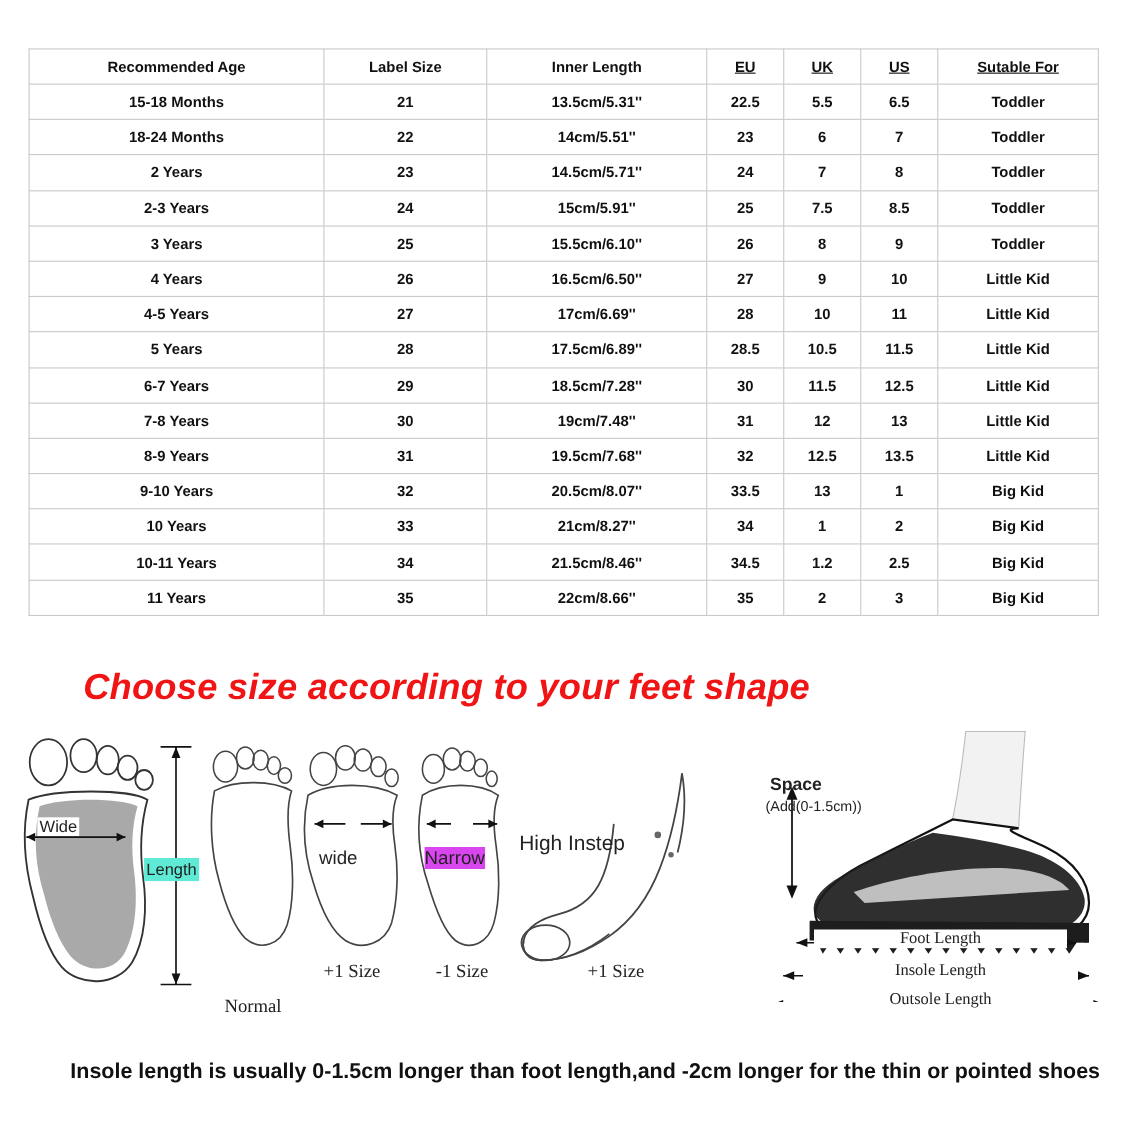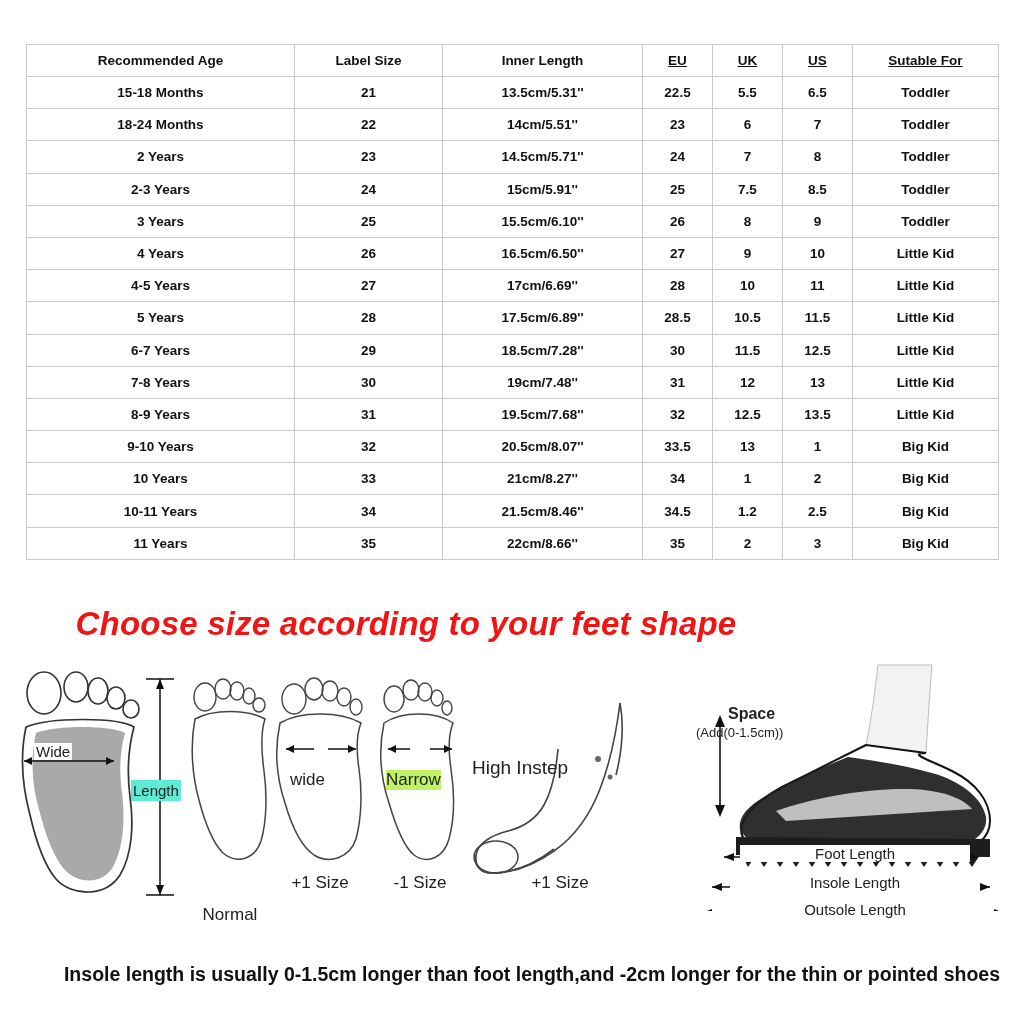--- a/index.html
+++ b/index.html
@@ -75,21 +75,21 @@
     top: 655px;
     left: 0;
     width: 1024px;
     height: 290px;
   }
   .caption {
     position: absolute;
     text-align: center;
     font-size: 17px;
     color: #222;
-    font-family: Liberation Sans, sans-serif;
+    font-family: Liberation Serif, serif;
   }
   .label-txt {
     position: absolute;
     font-size: 15px;
     color: #222;
   }
 
   
   .footer-note {
     position: absolute;
@@ -336,21 +336,21 @@
       <ellipse cx="53" cy="17" rx="7" ry="9" fill="none" stroke="#444" stroke-width="1.4"></ellipse>
       <ellipse cx="65" cy="23" rx="6" ry="8" fill="none" stroke="#444" stroke-width="1.4"></ellipse>
       <ellipse cx="75" cy="33" rx="5" ry="7" fill="none" stroke="#444" stroke-width="1.4"></ellipse>
       <path d="M12,48 C6,76 9,104 17,128 C24,152 32,172 42,180 C56,190 72,182 77,164
                C83,142 82,114 79,94 C76,74 77,58 81,48 C64,36 30,36 12,48 Z" fill="none" stroke="#444" stroke-width="1.5"></path>
       <line x1="38" y1="74" x2="16" y2="74" stroke="#111" stroke-width="1.5"></line>
       <polygon points="16,74 24,70 24,78" fill="#111"></polygon>
       <line x1="58" y1="74" x2="80" y2="74" stroke="#111" stroke-width="1.5"></line>
       <polygon points="80,74 72,70 72,78" fill="#111"></polygon>
     </svg>
-    <div class="label-txt" style="left:386px;top:115px;font-size:17px;background:#bef264;">Narrow</div>
+    <div class="label-txt" style="left:386px;top:115px;font-size:17px;background:#d946ef;">Narrow</div>
     <div class="caption" style="left:372px;top:218px;width:96px;">-1 Size</div>
 
     <svg width="170" height="200" viewBox="0 0 170 200" style="position:absolute;left:470px;top:30px;">
       <path d="M150,18 C146,50 140,78 130,104 C120,130 104,152 84,166 C64,180 42,188 22,188
                C10,188 4,180 6,170 C8,158 22,150 38,146 C54,142 66,134 74,120
                C82,106 86,86 88,64" fill="none" stroke="#444" stroke-width="1.6"></path>
       <path d="M6,170 C4,180 10,188 22,188 C44,188 66,178 84,164" fill="none" stroke="#444" stroke-width="1.6"></path>
       <ellipse cx="26" cy="172" rx="22" ry="16" fill="none" stroke="#444" stroke-width="1.5"></ellipse>
       <path d="M150,18 C154,40 152,66 146,90" fill="none" stroke="#444" stroke-width="1.6"></path>
       <circle cx="128" cy="74" r="3" fill="#666"></circle>
@@ -389,21 +389,21 @@
       <polygon points="288,196 278,192 278,200" fill="#111"></polygon>
 
       <line x1="22" y1="226" x2="300" y2="226" stroke="#111" stroke-width="1.4"></line>
       <polygon points="22,226 32,222 32,230" fill="#111"></polygon>
       <polygon points="300,226 290,222 290,230" fill="#111"></polygon>
 
       <line x1="12" y1="252" x2="314" y2="252" stroke="#111" stroke-width="1.4"></line>
       <polygon points="12,252 22,248 22,256" fill="#111"></polygon>
       <polygon points="314,252 304,248 304,256" fill="#111"></polygon>
     </svg>
-    <div class="label-txt" style="left:700px;top:50px;font-size:16px;font-weight:bold;margin-left:28px;">Space</div>
+    <div class="label-txt" style="left:700px;top:50px;font-size:16px;font-weight:bold;">Space</div>
     <div class="label-txt" style="left:696px;top:70px;font-size:13px;">(Add(0-1.5cm))</div>
     <div class="caption" style="left:740px;top:190px;width:230px;font-size:15px;background:#fff;">Foot Length</div>
     <div class="caption" style="left:730px;top:219px;width:250px;font-size:15px;background:#fff;">Insole Length</div>
     <div class="caption" style="left:725px;top:246px;width:260px;font-size:15px;background:#fff;">Outsole Length</div>
   </div>
 
   <div class="footer-note">Insole length is usually 0-1.5cm longer than foot length,and -2cm longer for the thin or pointed shoes</div>
 
 </div>
 

